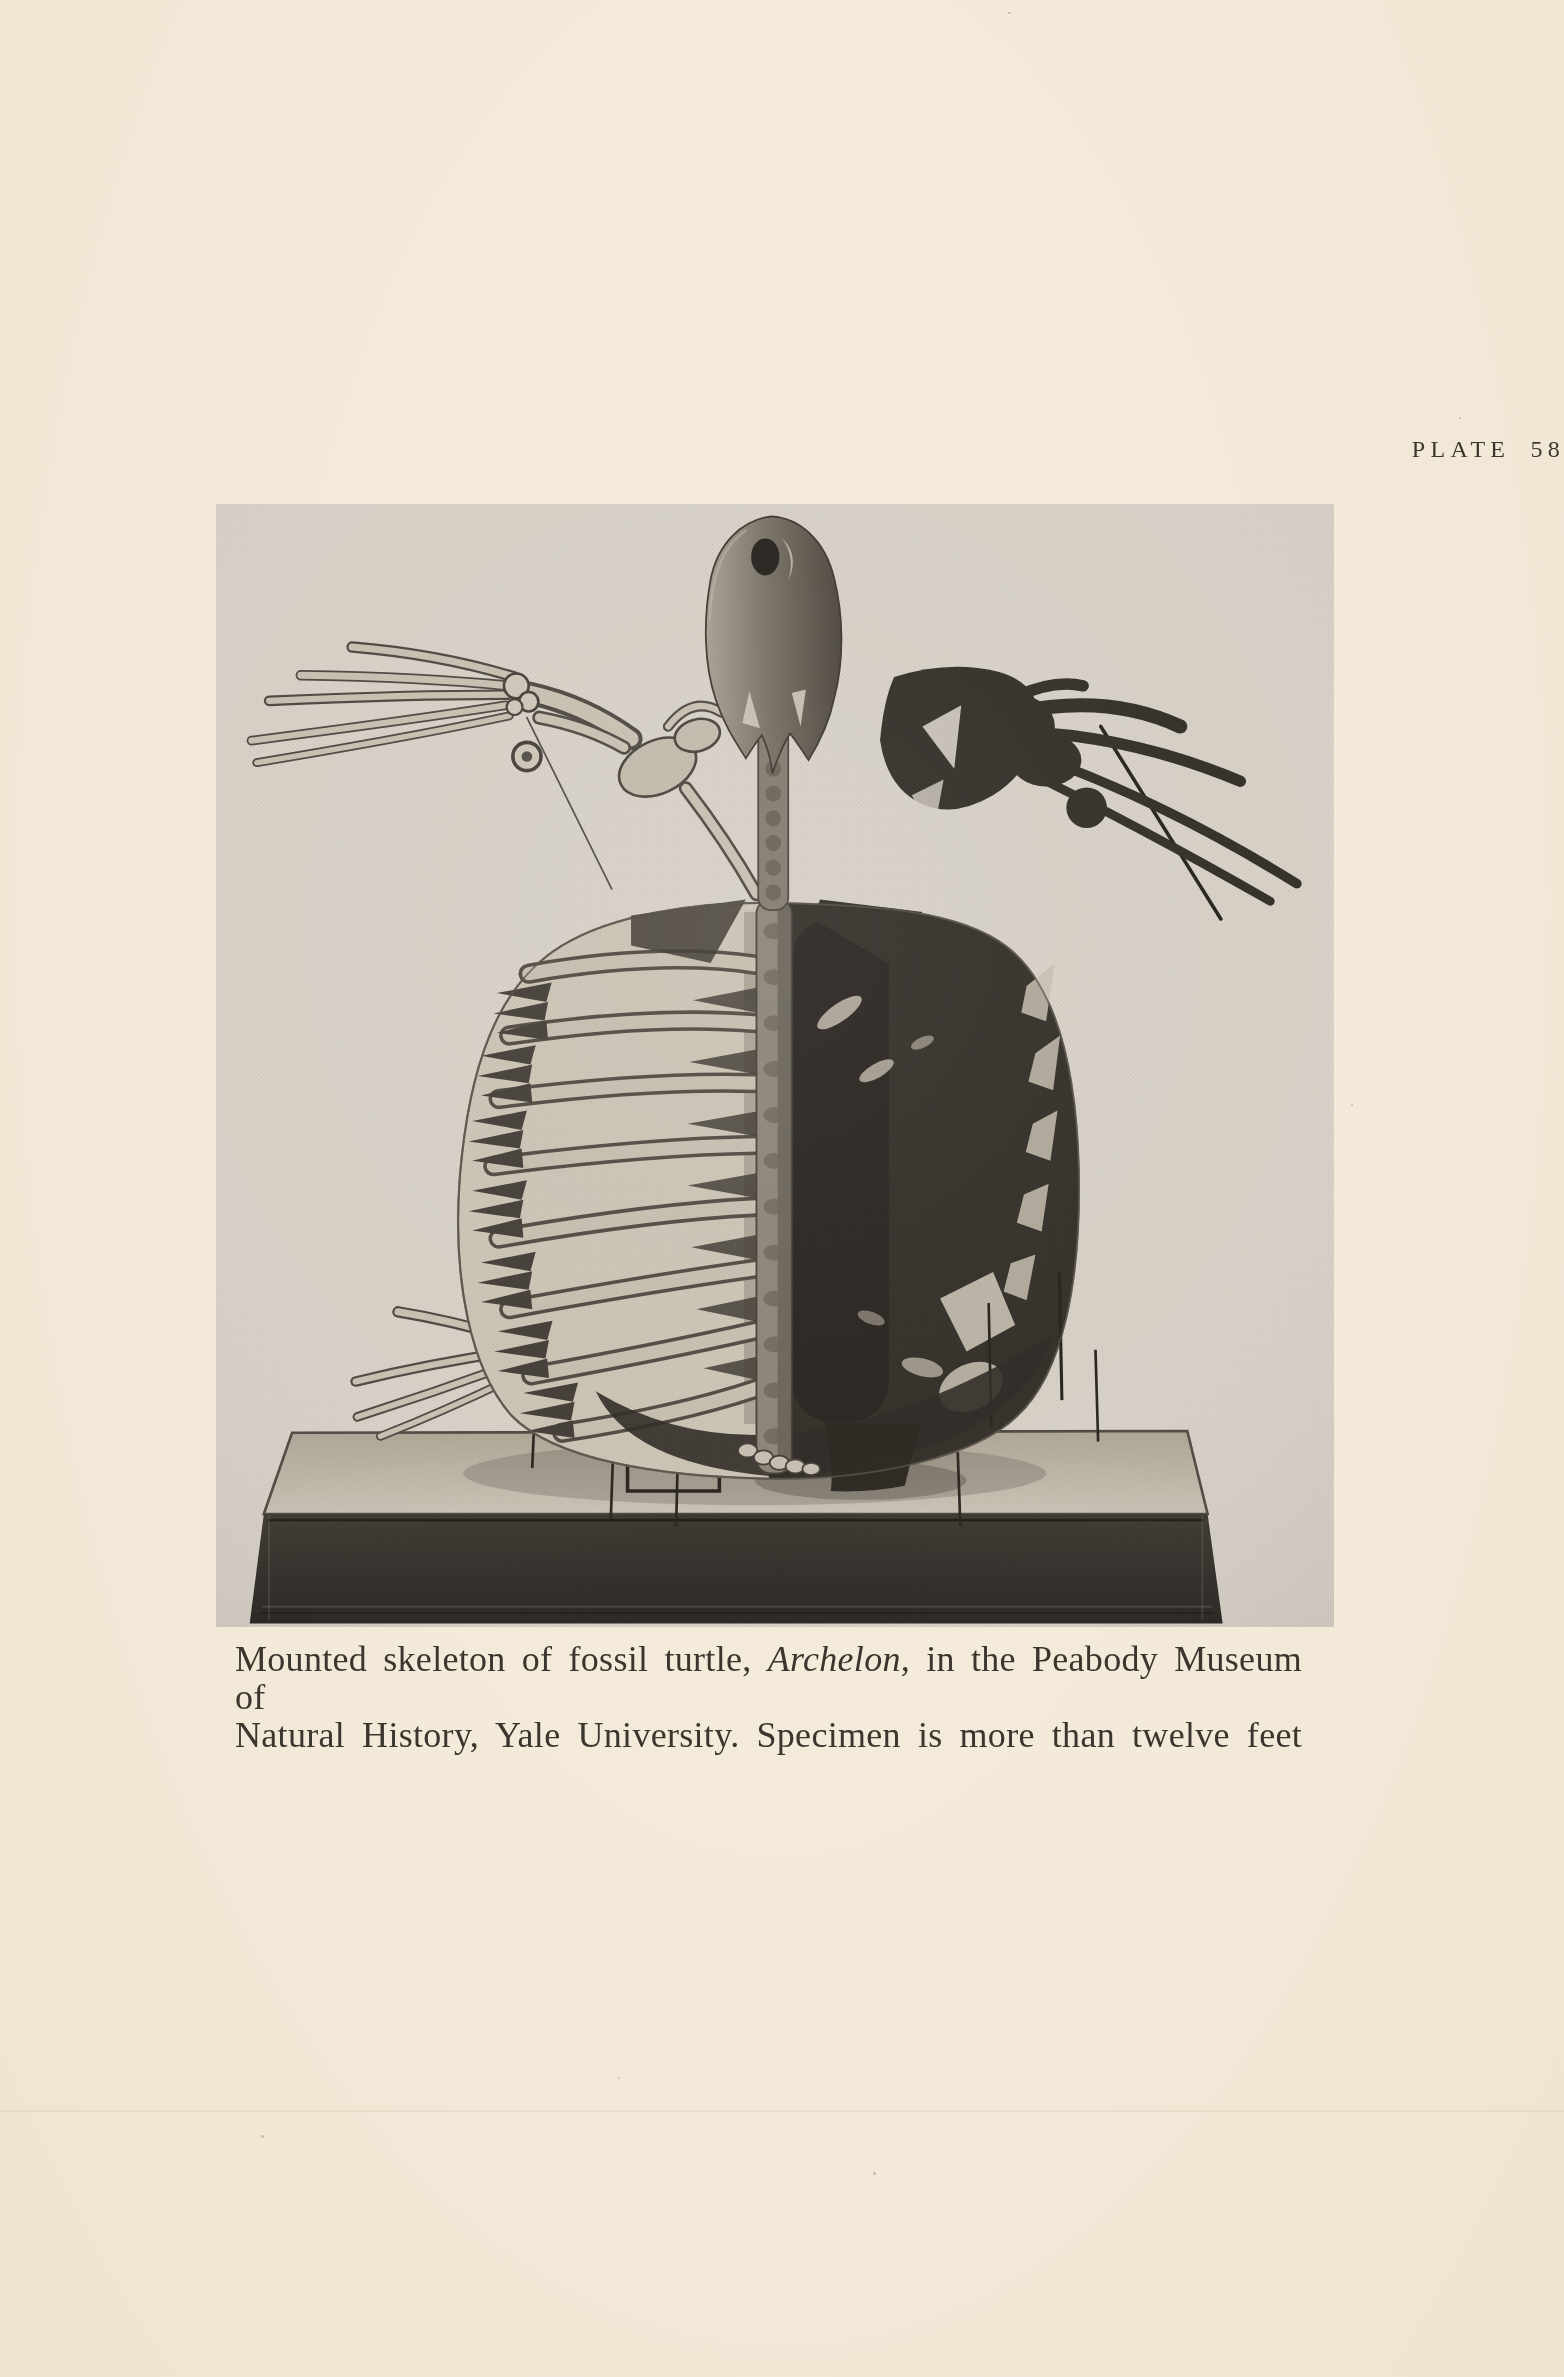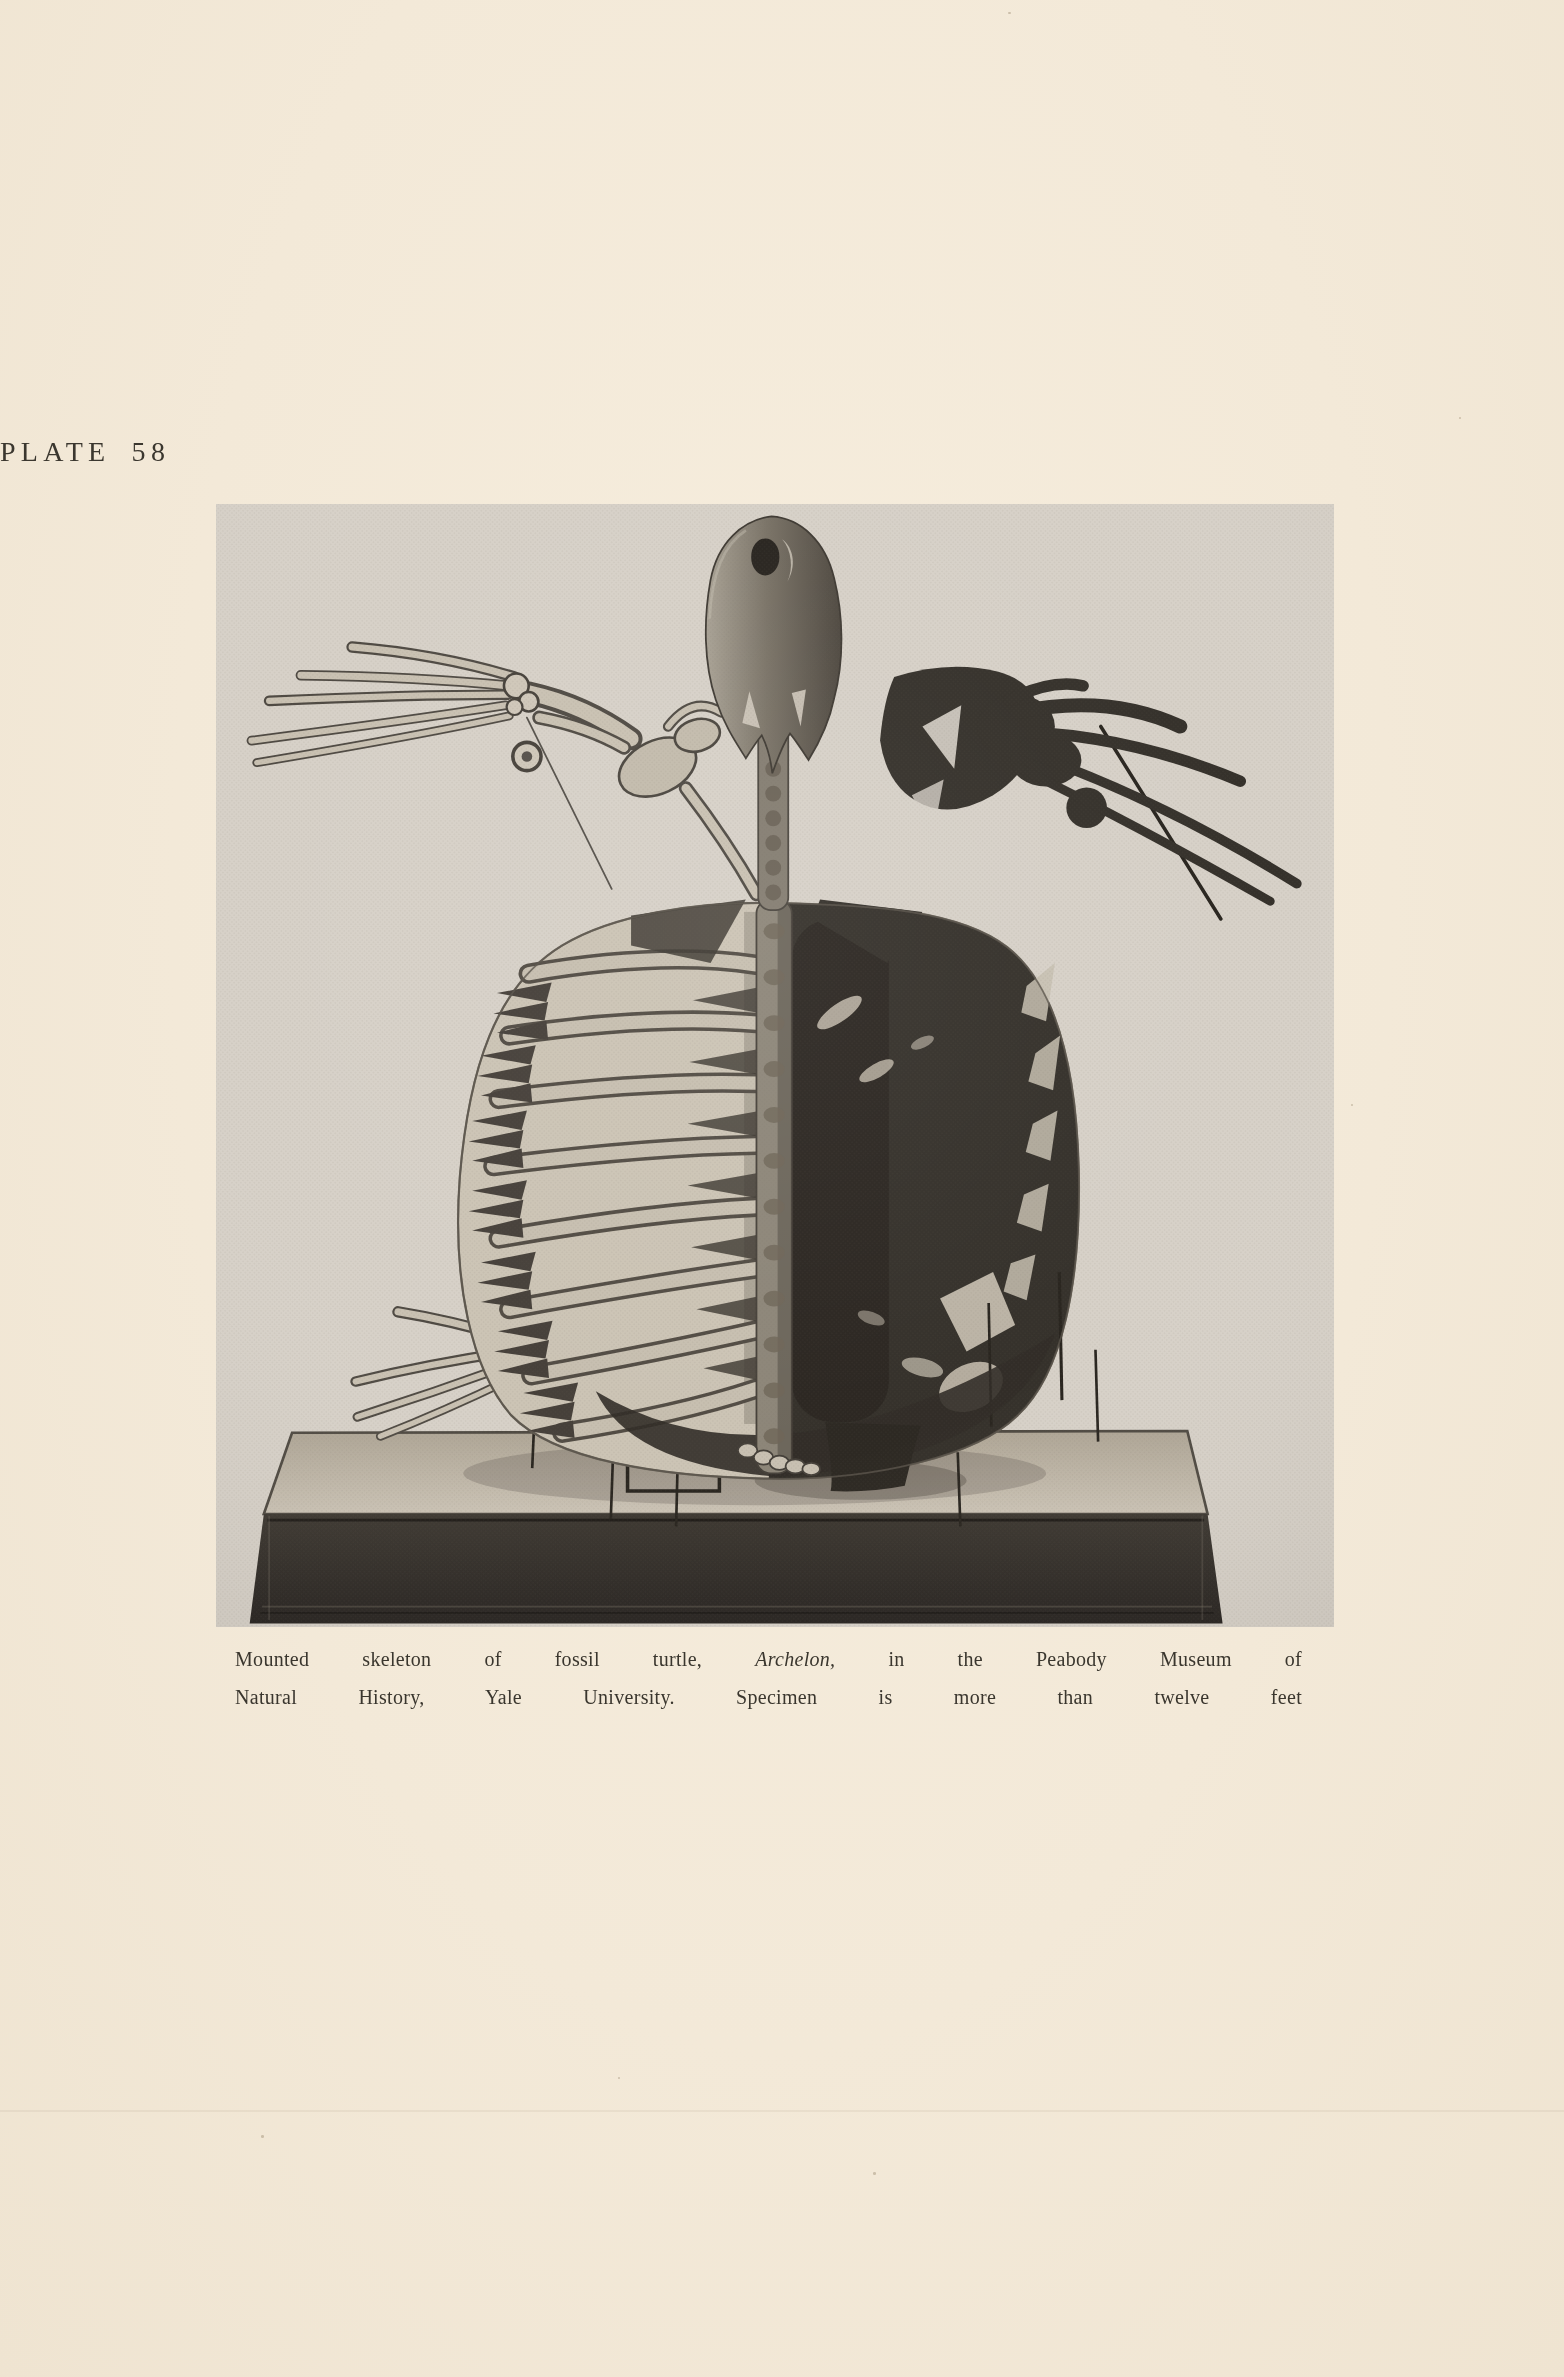--- a/index.html
+++ b/index.html
@@ -4,31 +4,31 @@
 <style>
   html,body{margin:0;padding:0;}
   body{
     width:1565px;height:2377px;position:relative;overflow:hidden;
     background:#f3e9d8;
     background-image:radial-gradient(ellipse at 50% 38%, #f6eddd 0%, #f3e9d8 55%, #efe4d1 100%);
     font-family:"Liberation Serif","DejaVu Serif",serif;
   }
   .plate-label{
     position:absolute;left:0;right:0;top:436px;
-    text-align:left;font-size:28px;color:#3b372f;
+    text-align:right;font-size:24px;color:#3b372f;
     letter-spacing:5.3px;word-spacing:8.8px;
   }
   .photo{
     position:absolute;left:216px;top:504px;width:1118px;height:1123px;
     background:#d7d1c8;
   }
   .photo svg{display:block;width:100%;height:100%;}
   .caption{
     position:absolute;left:235px;top:1640px;width:1067px;
-    font-size:20px;line-height:38px;color:#3a362e;
+    font-size:36px;line-height:38px;color:#3a362e;
     letter-spacing:0.3px;word-spacing:3.5px;
   }
   .caption .just{text-align:justify;text-align-last:justify;}
   .caption .center{text-align:center;text-align-last:center;}
   .caption i{font-style:italic;}
   .speck{position:absolute;border-radius:50%;background:rgba(115,95,65,.30);}
   .crease{
     position:absolute;left:0;right:0;top:2110px;height:1.8px;
     background:rgba(130,110,85,.09);
   }

